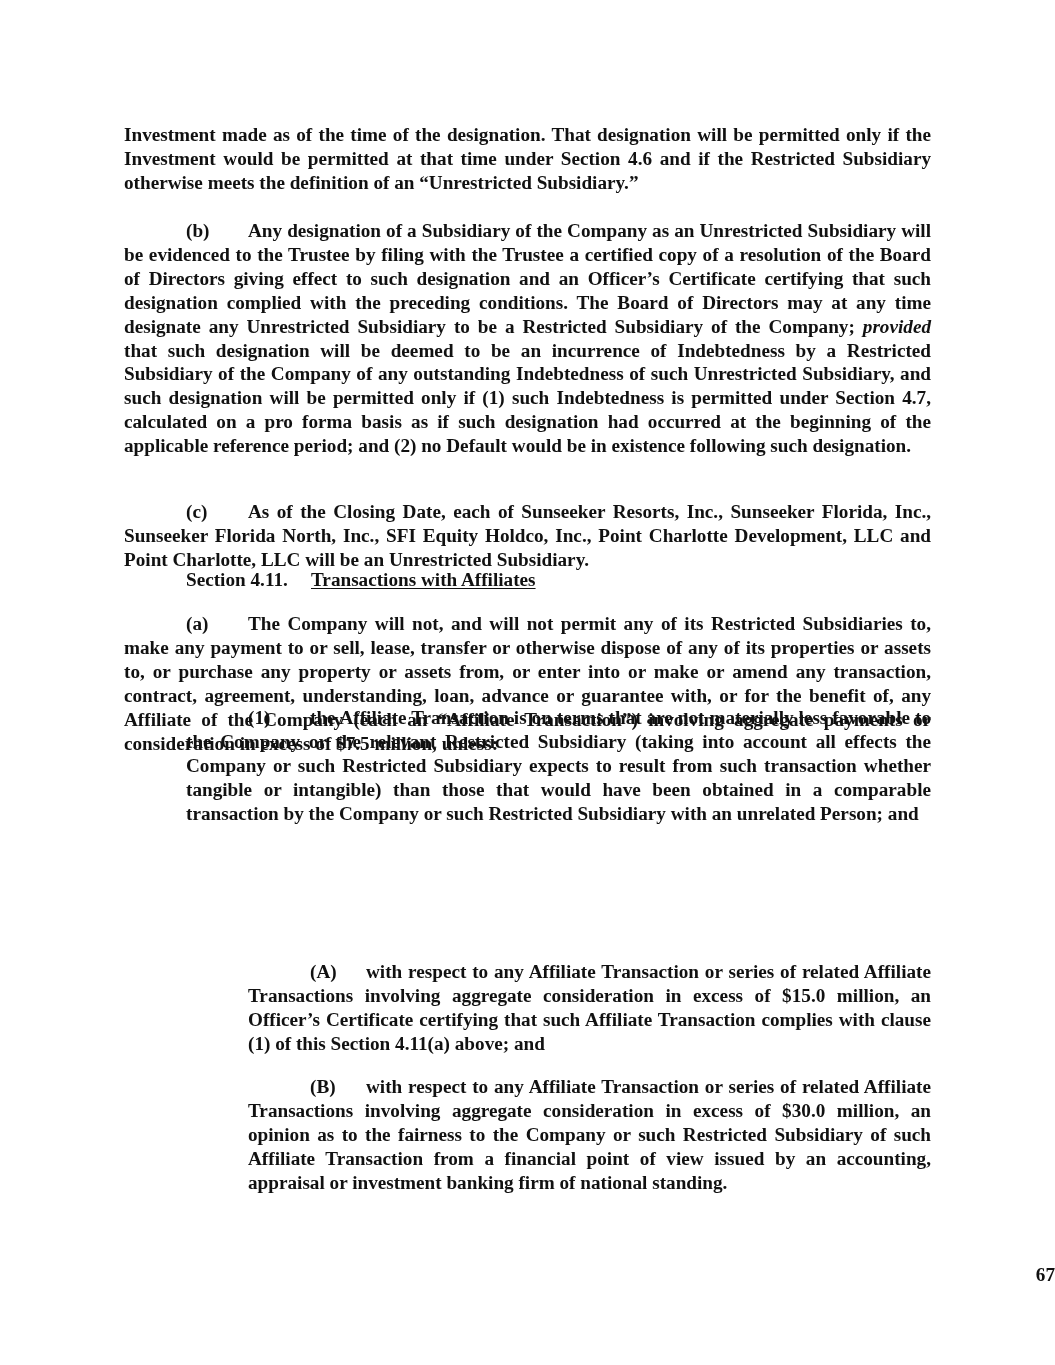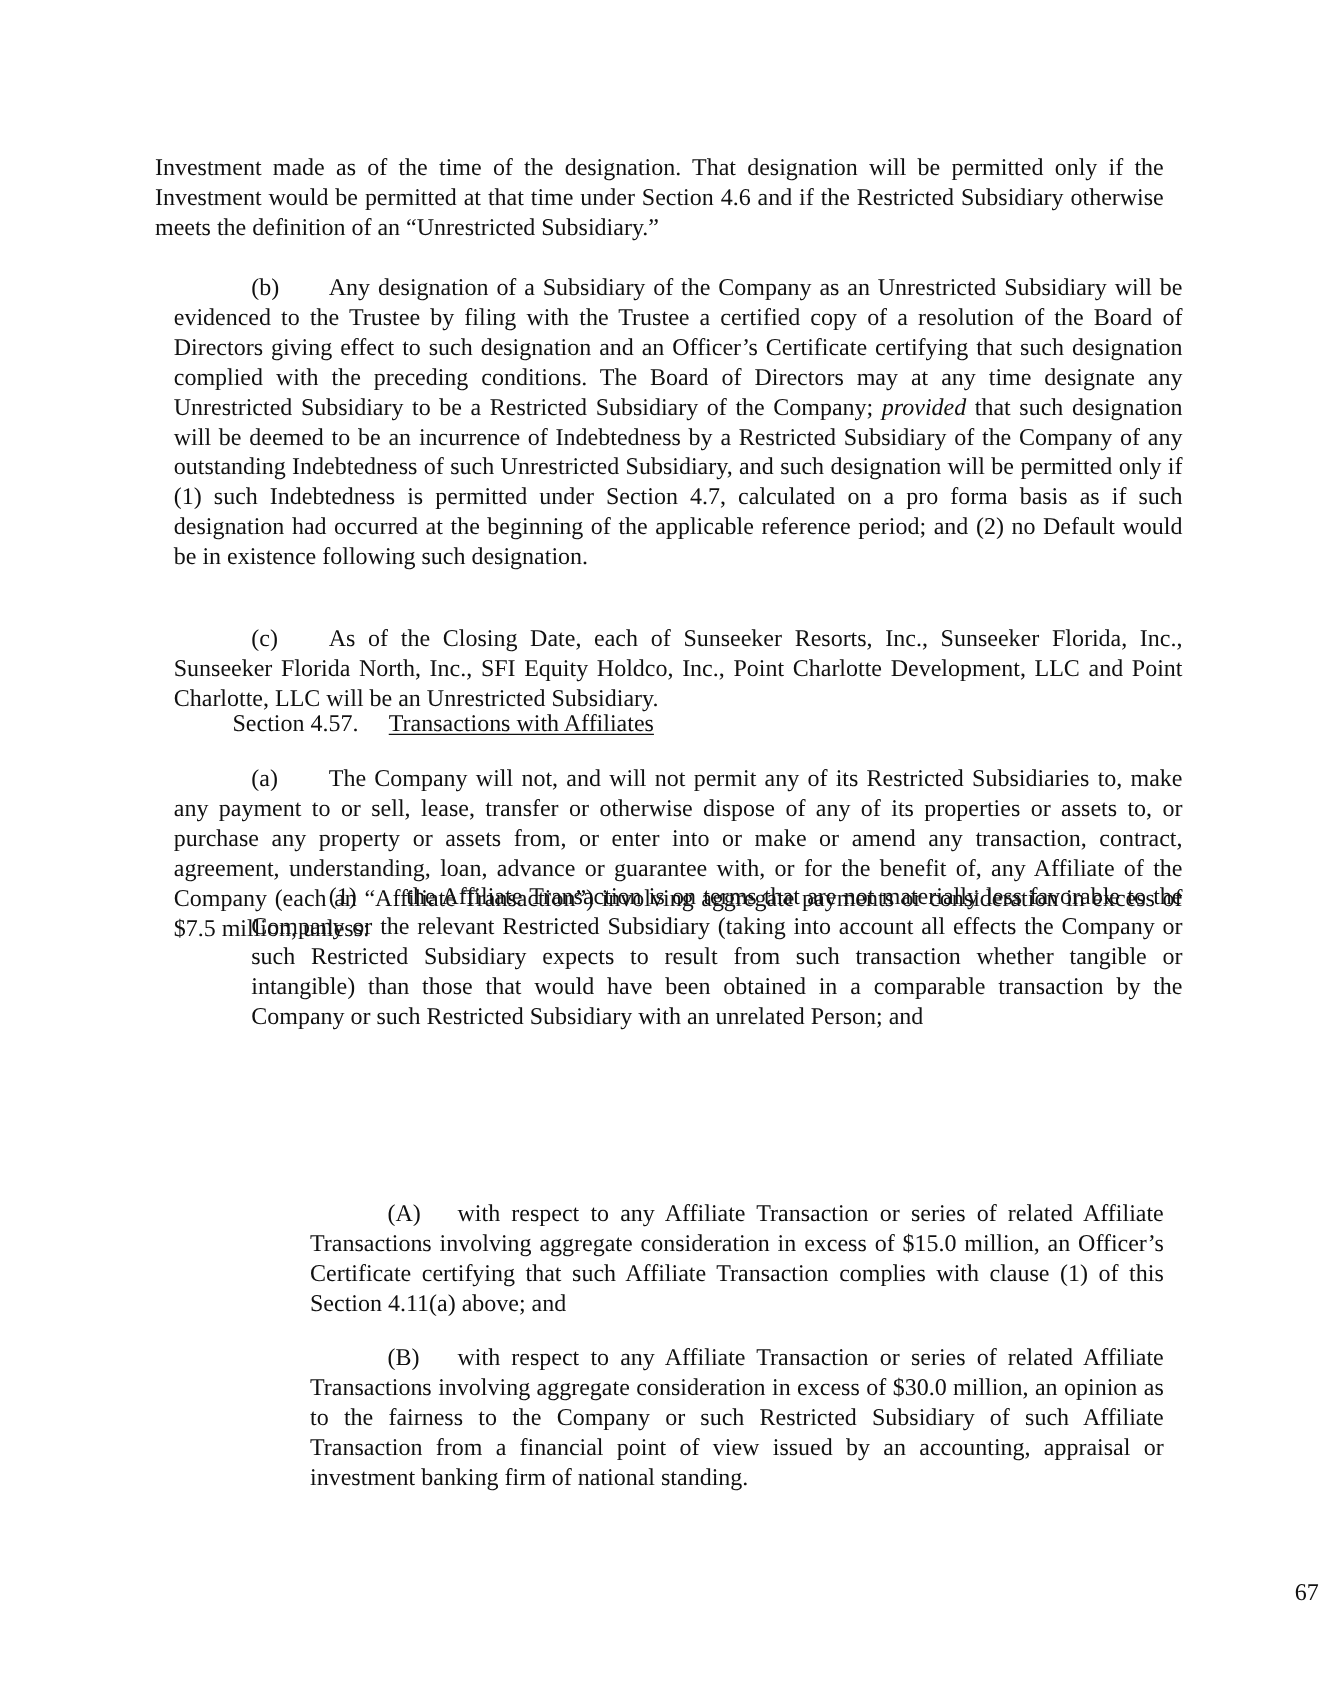--- a/index.html
+++ b/index.html
@@ -15,30 +15,31 @@
       font-family: "Liberation Serif", "DejaVu Serif", serif;
       font-size: 19.2px;
       line-height: 23.9px;
       color: #111111;
     }
     .page {
       position: absolute;
       left: 0; top: 0;
       width: 929px;
       height: 1365px;
+      font-weight: bold;
     }
     .para {
       position: absolute;
       text-align: justify;
       margin: 0;
     }
     .w1 { left: 124px; width: 807px; }
     .w2 { left: 186px; width: 745px; }
     .w3 { left: 248px; width: 683px; }
-    .ind1 { text-indent: 62px; margin-left: 15px; }
+    .ind1 { text-indent: 62px; }
     .label {
       display: inline-block;
       text-indent: 0;
     }
     .lab-62 { width: 62px; }
     .lab-56 { width: 56px; }
     .section-heading {
       position: absolute;
       left: 186px;
       top: 568px;
@@ -66,21 +67,21 @@
 
   <p class="para w1 ind1" style="top:219px;">
     <span class="label lab-62">(b)</span><span>Any designation of a Subsidiary of the Company as an Unrestricted Subsidiary will be evidenced to the Trustee by filing with the Trustee a certified copy of a resolution of the Board of Directors giving effect to such designation and an Officer’s Certificate certifying that such designation complied with the preceding conditions. The Board of Directors may at any time designate any Unrestricted Subsidiary to be a Restricted Subsidiary of the Company; </span><em>provided</em><span> that such designation will be deemed to be an incurrence of Indebtedness by a Restricted Subsidiary of the Company of any outstanding Indebtedness of such Unrestricted Subsidiary, and such designation will be permitted only if (1)&nbsp;such Indebtedness is permitted under Section 4.7, calculated on a pro forma basis as if such designation had occurred at the beginning of the applicable reference period; and (2) no Default would be in existence following such designation.</span>
   </p>
 
   <p class="para w1 ind1" style="top:500px;">
     <span class="label lab-62">(c)</span><span>As of the Closing Date, each of Sunseeker Resorts, Inc., Sunseeker Florida, Inc., Sunseeker Florida North, Inc., SFI Equity Holdco, Inc., Point Charlotte Development, LLC and Point Charlotte, LLC will be an Unrestricted Subsidiary.</span>
   </p>
 
   <p class="section-heading">
-    <span class="section-num">Section 4.57.</span><span class="section-title">Transactions with Affiliates</span>
+    <span class="section-num">Section 4.11.</span><span class="section-title">Transactions with Affiliates</span>
   </p>
 
   <p class="para w1 ind1" style="top:612px;">
     <span class="label lab-62">(a)</span><span>The Company will not, and will not permit any of its Restricted Subsidiaries to, make any payment to or sell, lease, transfer or otherwise dispose of any of its properties or assets to, or purchase any property or assets from, or enter into or make or amend any transaction, contract, agreement, understanding, loan, advance or guarantee with, or for the benefit of, any Affiliate of the Company (each an “Affiliate Transaction”) involving aggregate payments or consideration in excess of $7.5 million, unless:</span>
   </p>
 
   <p class="para w2 ind1" style="top:706px;">
     <span class="label lab-62">(1)</span><span>the Affiliate Transaction is on terms that are not materially less favorable to the Company or the relevant Restricted Subsidiary (taking into account all effects the Company or such Restricted Subsidiary expects to result from such transaction whether tangible or intangible) than those that would have been obtained in a comparable transaction by the Company or such Restricted Subsidiary with an unrelated Person; and</span>
   </p>
 

